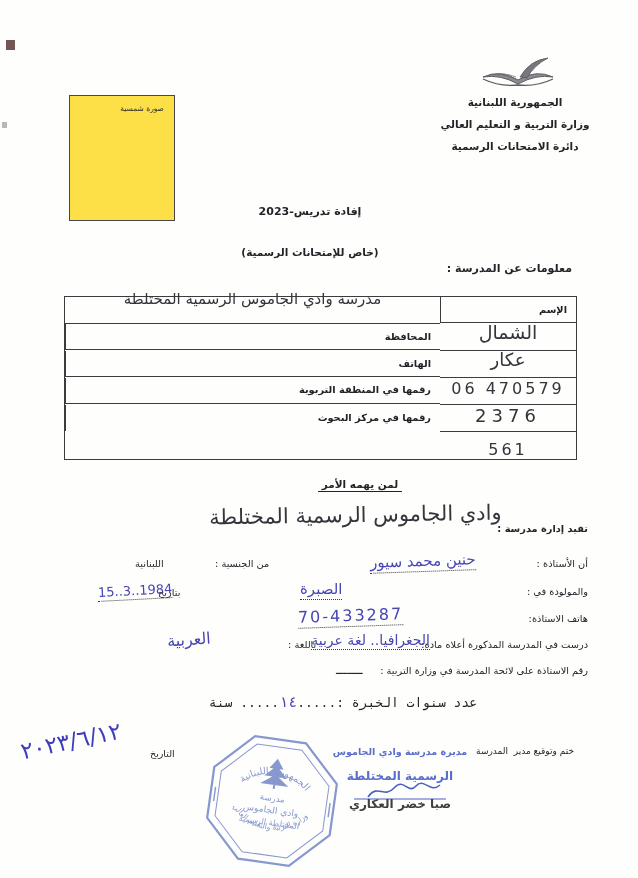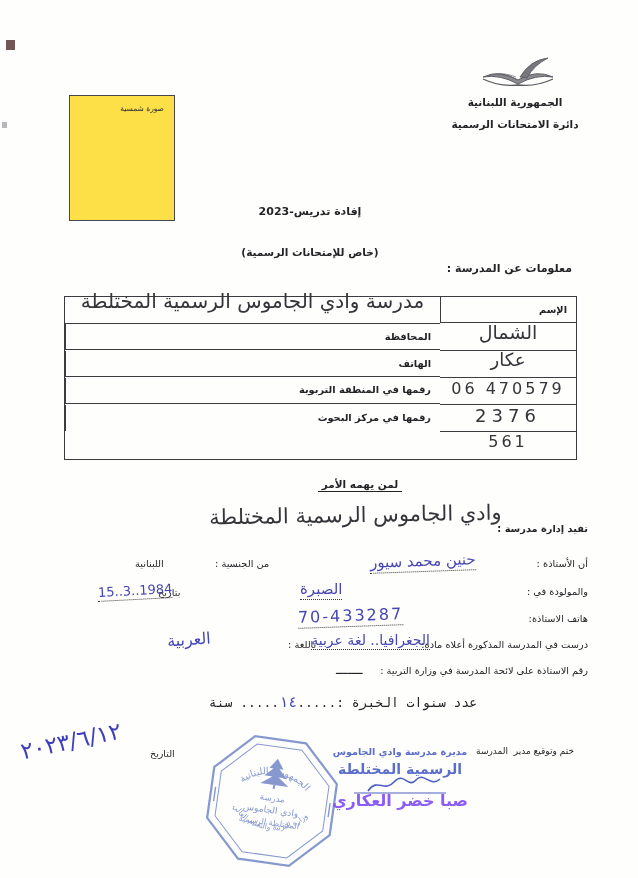--- a/index.html
+++ b/index.html
@@ -33,22 +33,22 @@
   .tbl .row6{border-bottom:none;}
   .val-wrap{position:absolute;width:100%;text-align:center;}
   
   .towhom{left:318px;top:478px;width:84px;text-align:center;font-size:10.5px;
           border-bottom:1.4px solid #222;padding-bottom:1px;}
   .lbl{font-size:9.8px;}
   
   .stamp-wrap{left:198px;top:730px;width:148px;height:142px;transform:rotate(8deg);opacity:.92;}
   .principal{left:330px;top:746px;width:140px;text-align:center;}
   .principal .l1{font-size:9.6px;font-weight:bold;color:#5b6ecb;}
-  .principal .l2{font-size:14px;font-weight:bold;color:#5b6ecb;margin-top:4px;}
-  .principal .nm{font-size:16px;font-weight:bold;color:#8b5cf6;margin-top:-4px;letter-spacing:1px;}
+  .principal .l2{font-size:12px;font-weight:bold;color:#5b6ecb;margin-top:12px;}
+  .principal .nm{font-size:12px;font-weight:bold;color:#404040;margin-top:-4px;letter-spacing:1px;}
   .speck1{left:6px;top:40px;width:9px;height:10px;background:#5a3a3a;opacity:.85;}
   .speck2{left:2px;top:122px;width:5px;height:6px;background:#9a9aa0;opacity:.7;}
 </style>
 </head>
 <body>
 
 <div class="page">
 
   <div class="abs speck1"></div>
   <div class="abs speck2"></div>
@@ -61,53 +61,54 @@
     <svg width="80" height="38" viewBox="0 0 80 38">
       <path d="M40 24 Q22 13 5 21 Q22 18 40 28 Q58 18 75 21 Q58 13 40 24 Z" fill="#8a8a90" stroke="#5a5a60" stroke-width="1"></path>
       <path d="M5 23 Q22 31 40 29 Q58 31 75 23" fill="none" stroke="#5a5a60" stroke-width="1.3"></path>
       <path d="M9 20 Q22 16 38 23 M14 18.5 Q26 16 38 21" fill="none" stroke="#6a6a70" stroke-width=".7"></path>
       <path d="M42 21 Q52 4 70 2 Q56 9 49 22 Z" fill="#77777d" stroke="#55555b" stroke-width=".8"></path>
     </svg>
   </div>
 
   <div class="abs hdr printed b">
     <div>الجمهورية اللبنانية</div>
+    <div>وزارة التربية و التعليم العالي</div>
     <div>دائرة الامتحانات الرسمية</div>
   </div>
 
   <div class="abs title-block printed b">
     <div class="title-main">إفادة تدريس-2023</div>
     <div class="title-sub">(خاص للإمتحانات الرسمية)</div>
   </div>
 
   <div class="abs school-head printed b">معلومات عن المدرسة :</div>
 
   <div class="abs tbl">
     <div class="cell lab">الإسم</div>
     <div class="cell">
-      <div class="val-wrap" style="top:-8px;"><span class="hand-dark" style="font-size:20px;">مدرسة وادي الجاموس الرسمية المختلطة</span></div>
+      <div class="val-wrap" style="top:-8px;"><span class="hand-dark" style="font-size:15px;">مدرسة وادي الجاموس الرسمية المختلطة</span></div>
     </div>
     <div class="cell">
       <div class="val-wrap" style="top:-3px;"><span class="hand-dark" style="font-size:19px;">الشمال</span></div>
     </div>
     <div class="cell lab">المحافظة</div>
     <div class="cell">
       <div class="val-wrap" style="top:-2px;"><span class="hand-dark" style="font-size:18px;">عكار</span></div>
     </div>
     <div class="cell lab">الهاتف</div>
     <div class="cell">
       <div class="val-wrap" style="top:1px;"><span class="hand-dark num" style="font-size:16px;letter-spacing:3px;">06 470579</span></div>
     </div>
     <div class="cell lab" style="padding-top:6px;">رقمها في المنطقة التربوية</div>
     <div class="cell">
       <div class="val-wrap" style="top:0px;"><span class="hand-dark num" style="font-size:18px;letter-spacing:5px;">2376</span></div>
     </div>
     <div class="cell lab row6">رقمها في مركز البحوث</div>
     <div class="cell row6">
-      <div class="val-wrap" style="top:0;"><span class="hand-dark num" style="font-size:16px;letter-spacing:3px;">561</span></div>
+      <div class="val-wrap" style="top:8px;"><span class="hand-dark num" style="font-size:16px;letter-spacing:3px;">561</span></div>
     </div>
   </div>
 
   <div class="abs towhom printed b">لمن يهمه الأمر</div>
 
   <div class="abs printed lbl b" style="right:50px;top:523px;">تفيد إدارة مدرسة :</div>
   <div class="abs hand-dark" style="right:136px;top:503px;font-size:21px;">وادي الجاموس الرسمية المختلطة</div>
 
   <div class="abs printed lbl" style="right:50px;top:558px;">أن الأستاذة :</div>
   <div class="abs hand-blue dotted" style="right:162px;top:552px;font-size:15px;transform:rotate(-2deg);">حنين محمد سيور</div>

